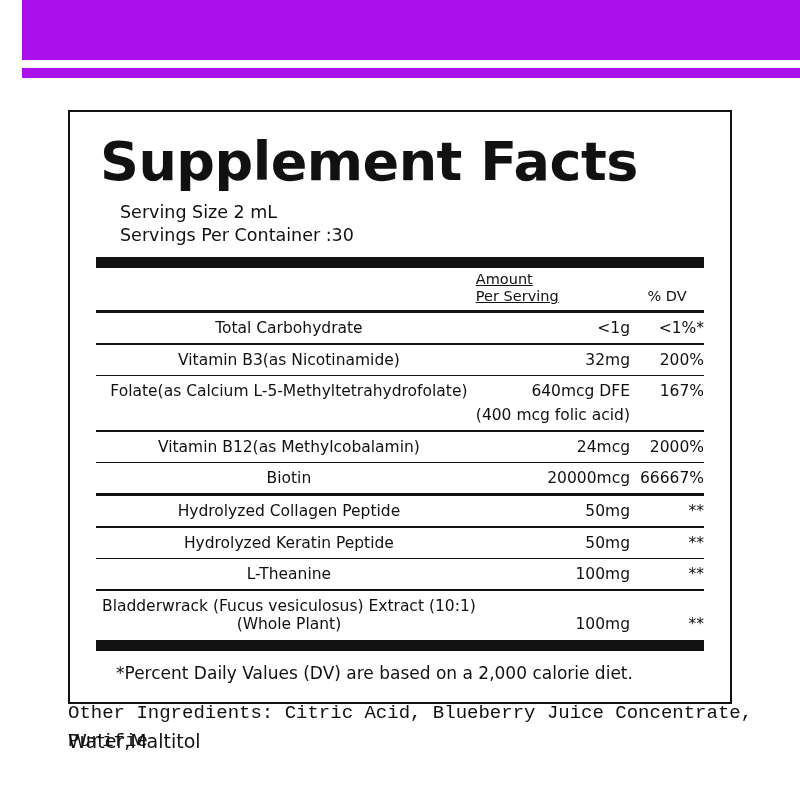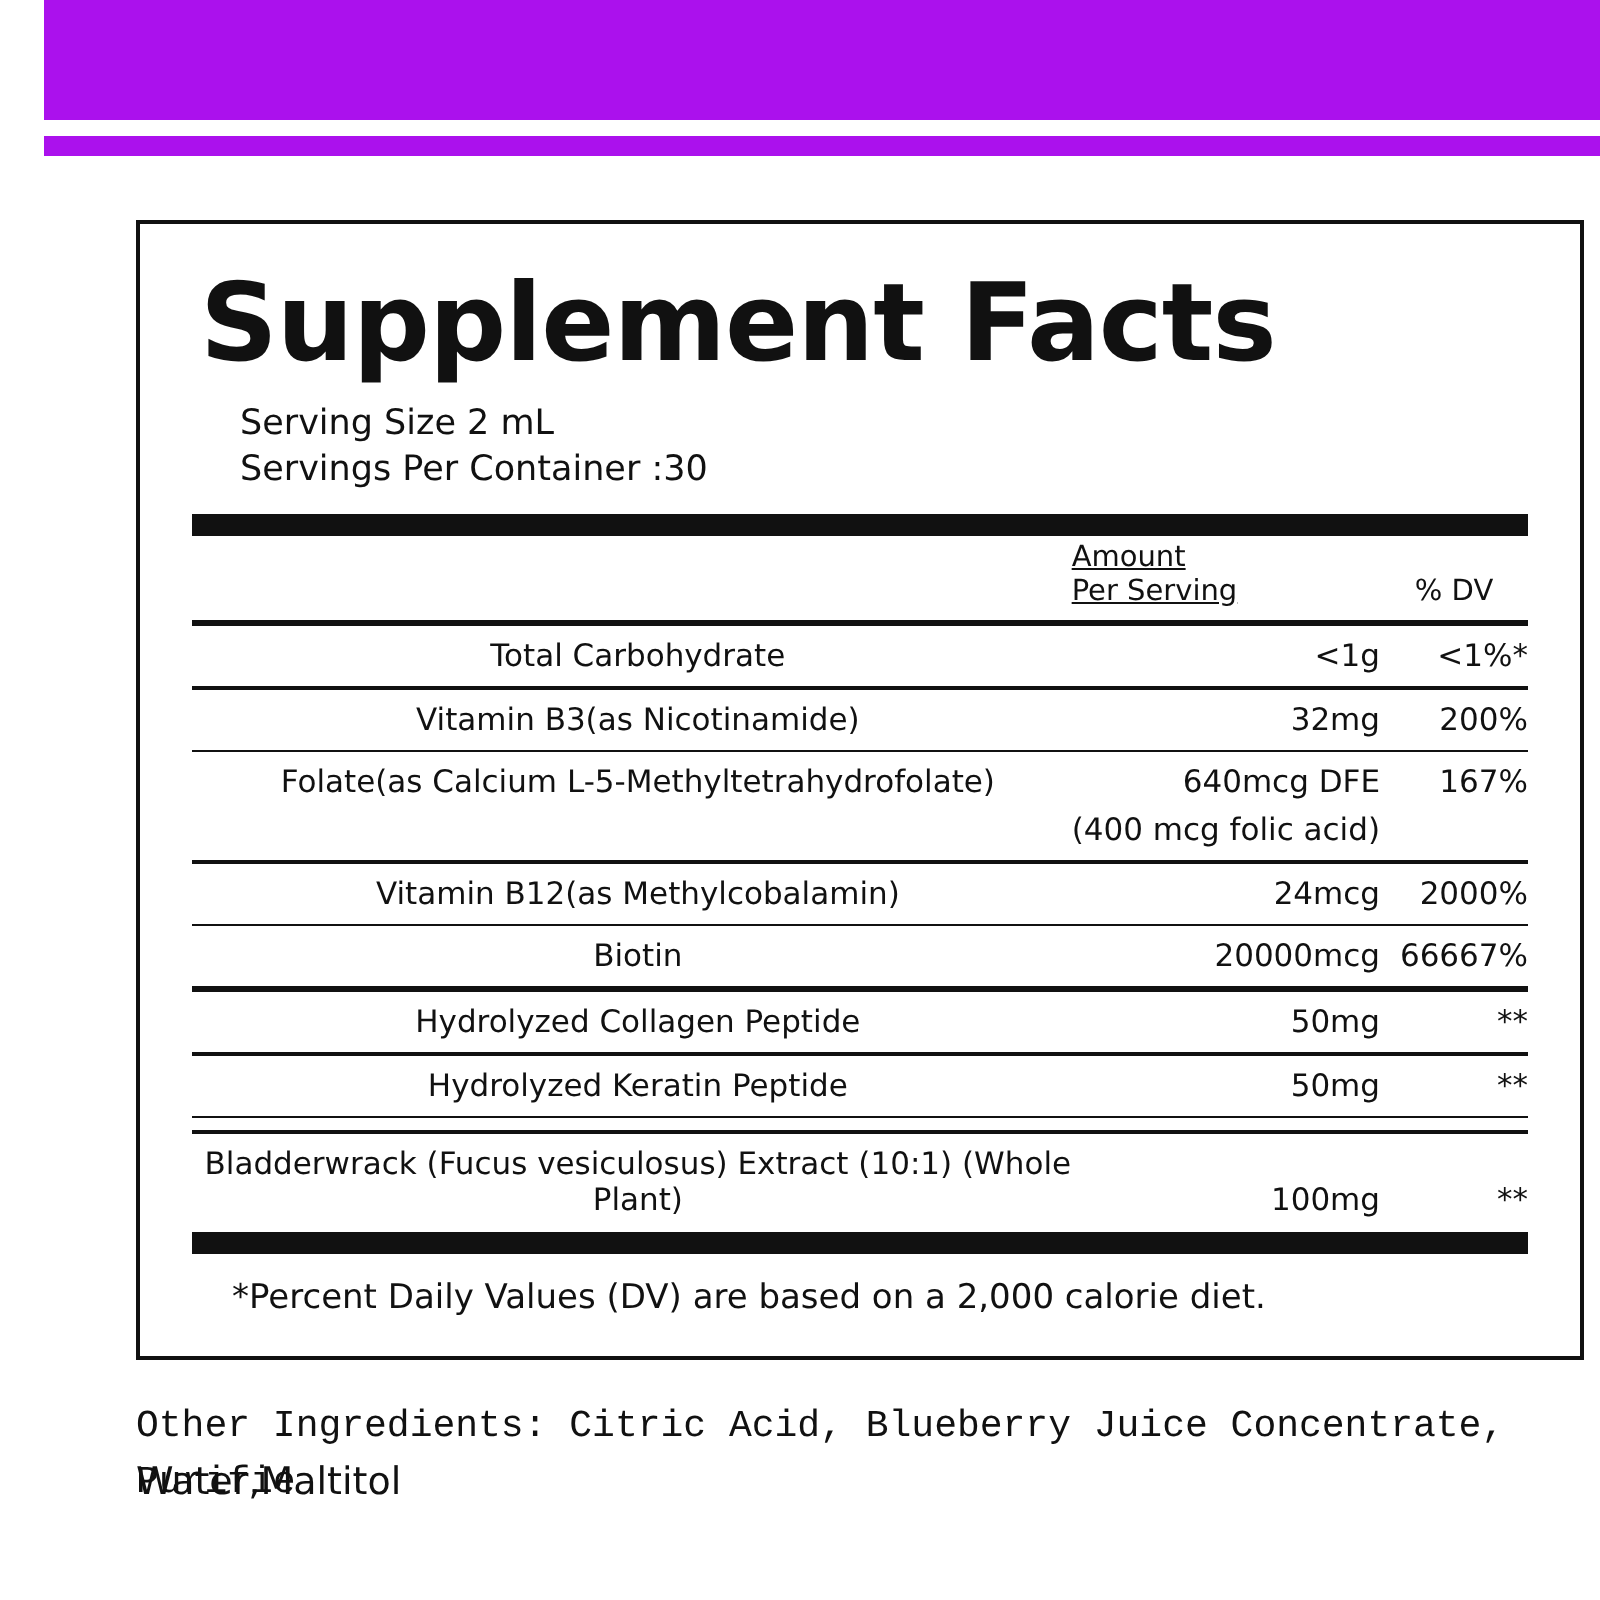--- a/index.html
+++ b/index.html
@@ -53,21 +53,21 @@
     width: 22px;
     height: 800px;
     background: #ffffff;
   }
 
   
   .facts {
     position: absolute;
     left: 68px;
     top: 110px;
-    width: 724px;
+    width: 664px;
     border: 2px solid #111111;
     box-sizing: border-box;
     background: #ffffff;
     padding: 18px 26px 16px 26px;
   }
   .title {
     font-size: 54px;
     line-height: 1.05;
     font-weight: 700;
     letter-spacing: -0.5px;
@@ -259,20 +259,25 @@
         <td class="col-name">Hydrolyzed Keratin Peptide</td>
         <td class="col-amt">50mg</td>
         <td class="col-dv stars">**</td>
       </tr>
       <tr class="divider-row">
             <td colspan="3">
               <div class="line"></div>
             </td>
           </tr>
 
+      <tr>
+        <td class="col-name">L-Theanine</td>
+        <td class="col-amt">100mg</td>
+        <td class="col-dv stars">**</td>
+      </tr>
       <tr class="divider-row">
             <td colspan="3">
               <div class="line"></div>
             </td>
           </tr>
 
       <tr>
         <td class="col-name">Bladderwrack (Fucus vesiculosus) Extract (10:1) (Whole Plant)</td>
         <td class="col-amt">100mg</td>
         <td class="col-dv stars">**</td>

